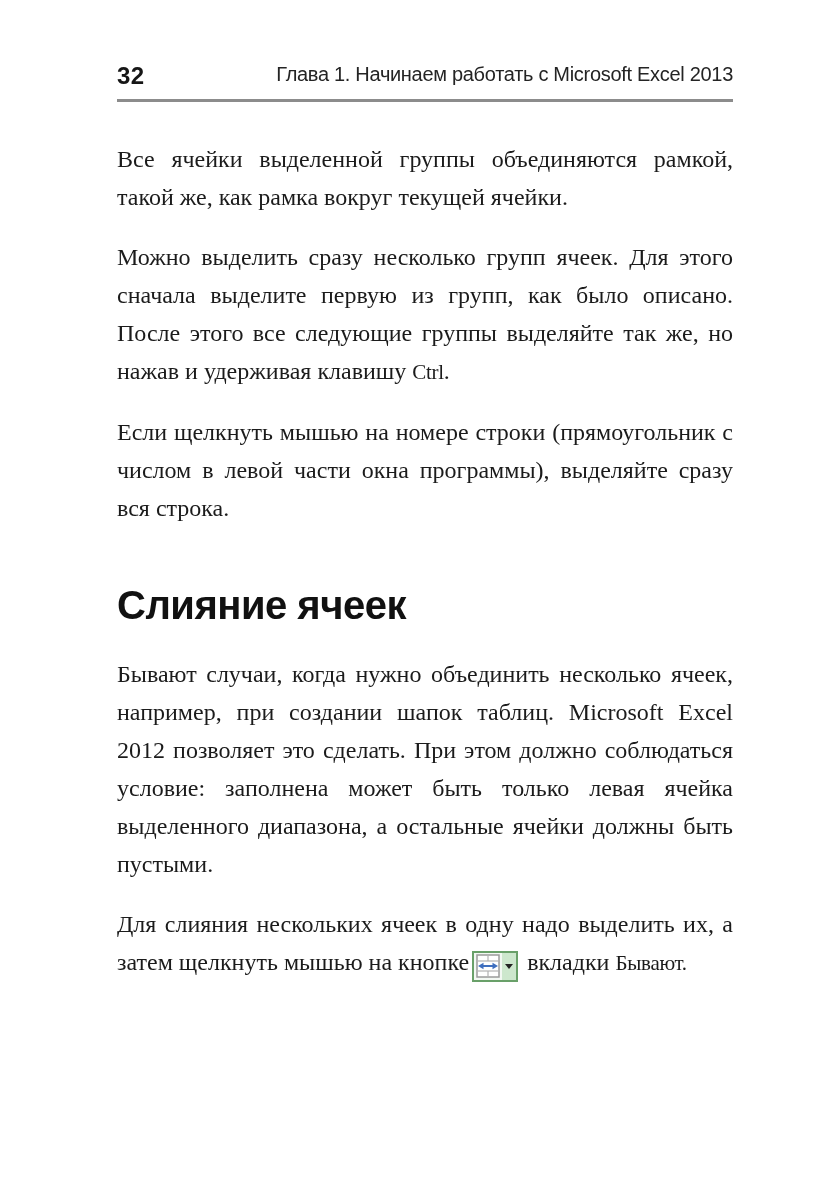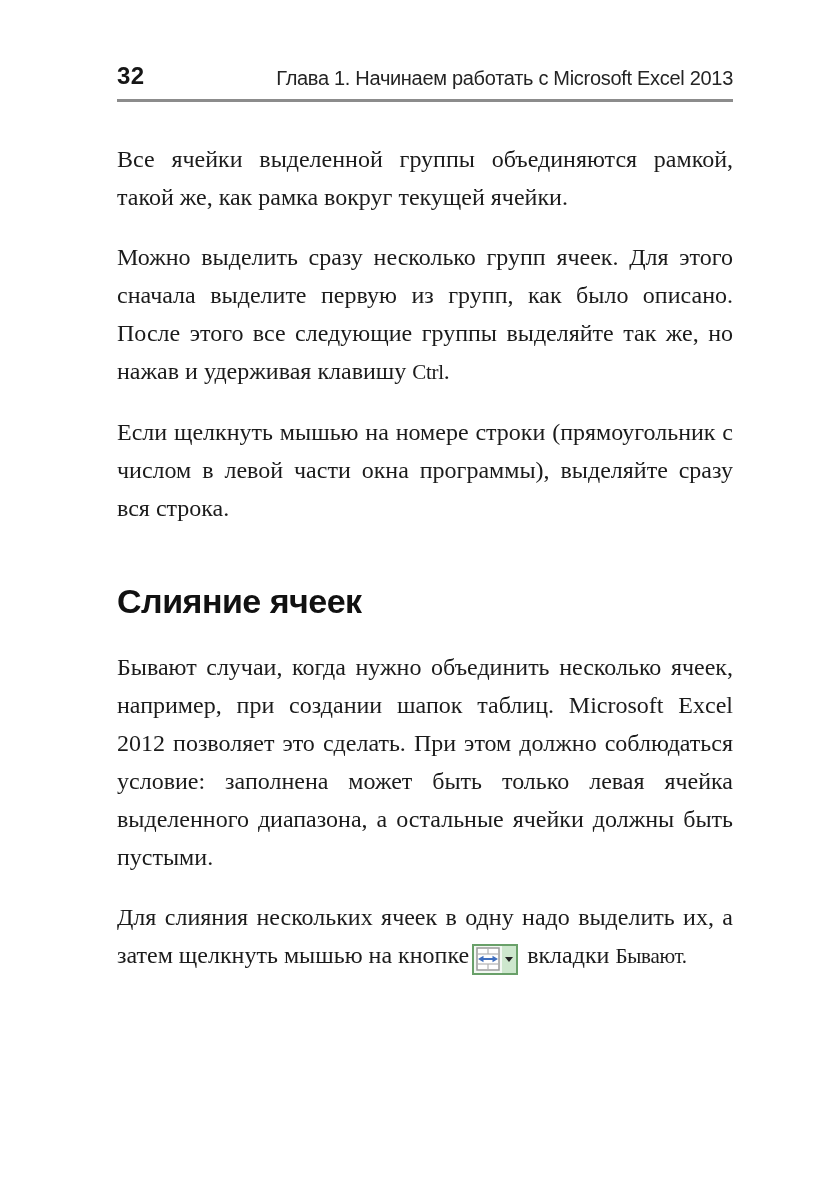--- a/index.html
+++ b/index.html
@@ -19,21 +19,21 @@
     box-sizing: border-box;
     width: 817px;
     height: 1200px;
     padding: 64px 84px 0 117px;
   }
 
   
   .running-head {
     display: flex;
     justify-content: space-between;
-    align-items: flex-end;
+    align-items: flex-start;
     border-bottom: 3px solid #8c8c8c;
     padding-bottom: 11px;
   }
   .page-number {
     font-family: "Liberation Sans", sans-serif;
     font-weight: 700;
     font-size: 24px;
     line-height: 1;
     letter-spacing: 0.5px;
     color: #161616;
@@ -62,21 +62,21 @@
     font-family: Liberation Serif, serif;
     font-size: 21px;
     letter-spacing: -0.3px;
   }
 
   
   h2.section-heading {
     margin: 56px 0 28px 0;
     font-family: "Liberation Sans", sans-serif;
     font-weight: 700;
-    font-size: 34px;
+    font-size: 40px;
     line-height: 1.1;
     letter-spacing: -0.5px;
     color: #111111;
   }
 
   
   .merge-btn {
     display: inline-flex;
     align-items: center;
     vertical-align: -8px;

